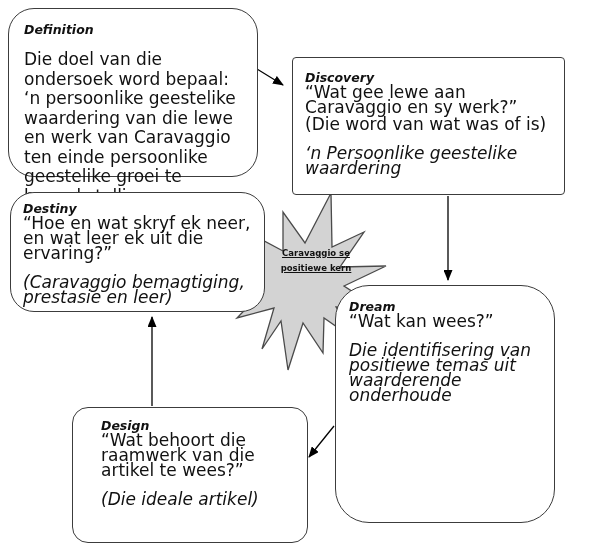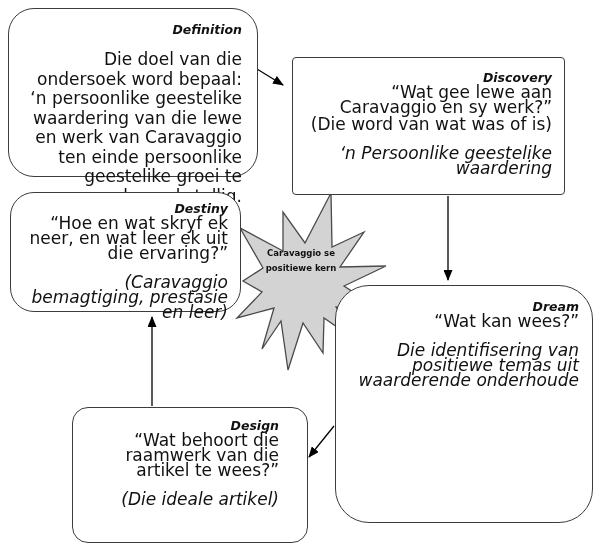--- a/index.html
+++ b/index.html
@@ -4,42 +4,42 @@
 <style>
   html,body { margin:0; padding:0; background:#ffffff; }
   .canvas {
     position:relative; width:600px; height:550px; background:#ffffff;
     font-family:"DejaVu Sans","Liberation Sans",sans-serif;
     color:#111111; overflow:hidden;
   }
   .layer { position:absolute; left:0; top:0; width:600px; height:550px; z-index:0; }
   .box {
     position:absolute; box-sizing:border-box; background:#ffffff;
-    border:1.5px solid #3c3c3c; text-align:right; z-index:2;
+    border:1.5px solid #3c3c3c; text-align:left; z-index:2;
   }
   .box .title { font-weight:bold; font-style:italic; font-size:12.5px; line-height:15px; }
   .box p { margin:0; font-size:17px; line-height:15px; }
   .box .gap { margin-top:14px;font-style:italic; }
 
   #box-definition { left:8px; top:8px; width:250px; height:169px; border-radius:26px; padding:13px 15px 8px; }
   #box-definition .title { margin-bottom:13px; }
   #box-definition p { line-height:19.5px; }
 
   #box-discovery { left:292px; top:57px; width:273px; height:138px; border-radius:4px; padding:12px 12px 8px; }
   #box-discovery .smallgap { margin-top:2px; }
 
-  #box-destiny { left:10px; top:192px; width:231px; height:120px; border-radius:24px; padding:8px 12px 8px; }
+  #box-destiny { left:10px; top:192px; width:255px; height:120px; border-radius:24px; padding:8px 12px 8px; }
 
-  #box-dream { left:335px; top:285px; width:258px; height:238px; border-radius:34px; padding:13px 13px 8px; }
+  #box-dream { left:335px; top:285px; width:220px; height:238px; border-radius:34px; padding:13px 13px 8px; }
 
   #box-design { left:72px; top:407px; width:236px; height:136px; border-radius:16px; padding:10px 28px 8px; }
 
   .starburst-label {
-    position:absolute; left:245px; top:246px; width:112px; z-index:1;
-    font-size:8.5px; font-weight:bold; line-height:15px; text-align:center; color:#111111;
+    position:absolute; left:260px; top:246px; width:112px; z-index:1;
+    font-size:8.5px; font-weight:bold; line-height:15px; text-align:center; color:#111111;text-decoration:underline;
   }
 </style>
 </head>
 <body>
 
 <div class="canvas">
 
   <svg class="layer" viewBox="0 0 600 550" xmlns="http://www.w3.org/2000/svg">
     <defs>
       <marker id="ah" markerUnits="userSpaceOnUse" markerWidth="11" markerHeight="9" refX="10" refY="4.5" orient="auto">

